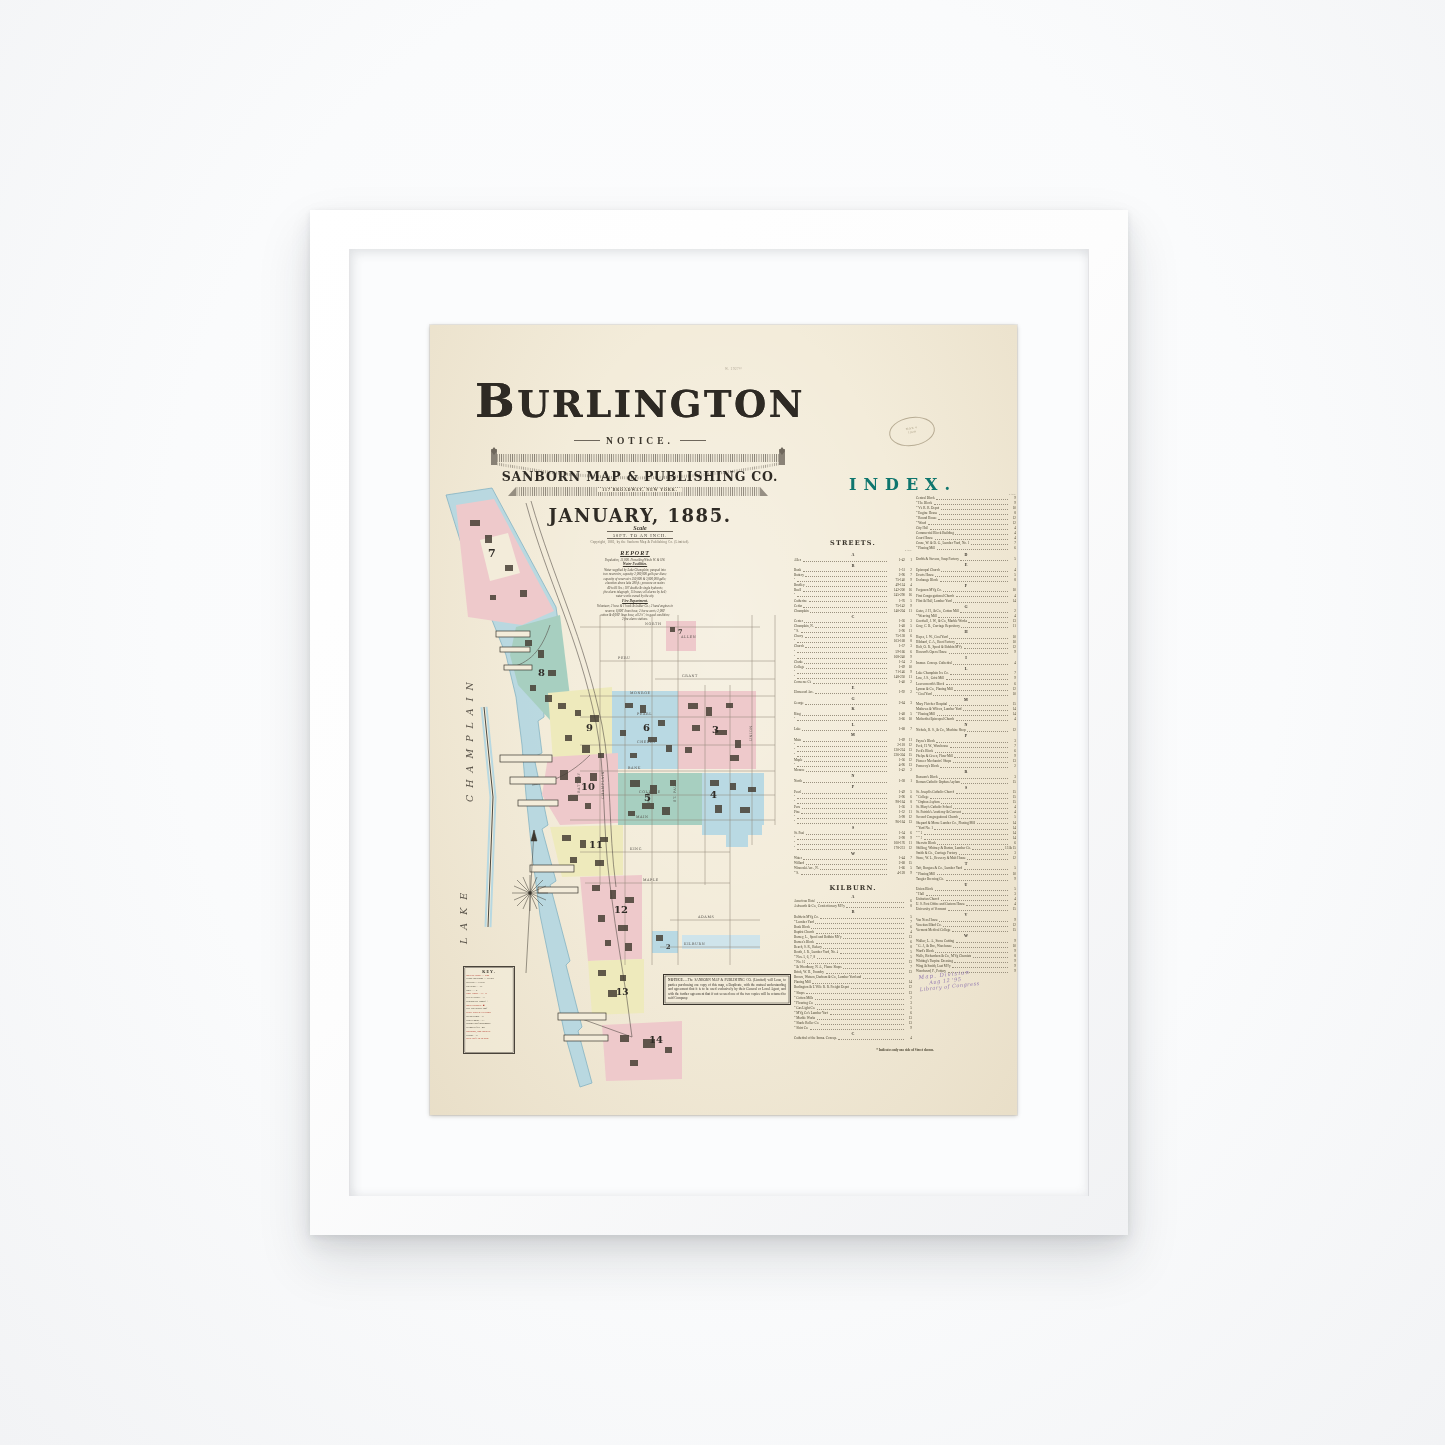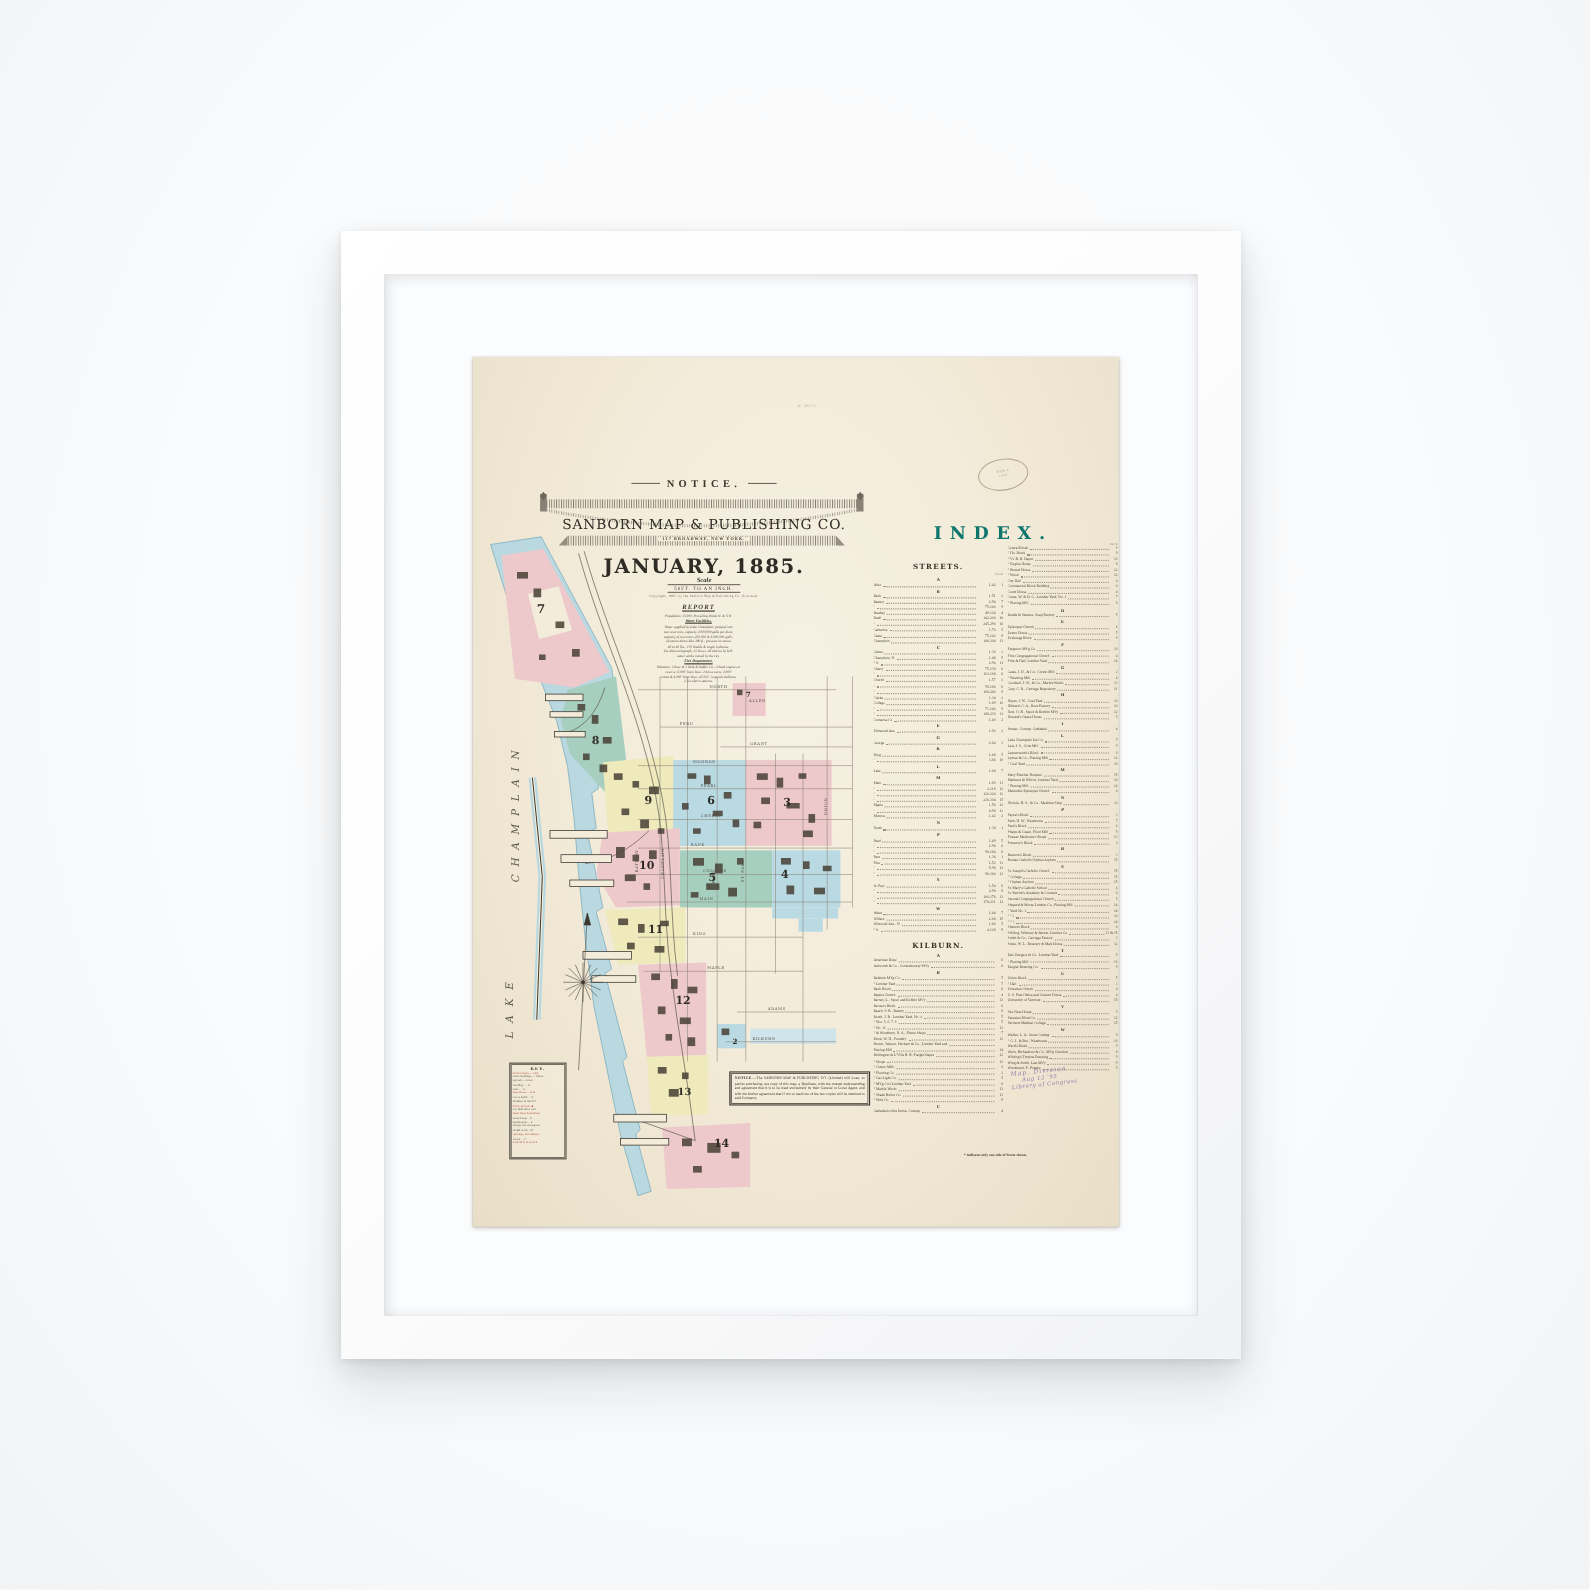--- a/index.html
+++ b/index.html
@@ -20,21 +20,21 @@
     background:radial-gradient(ellipse at 50% 38%, rgba(255,255,255,.25) 0%, rgba(255,255,255,0) 45%, rgba(170,140,90,.14) 100%);}
   
   .abs{position:absolute;}
   .t-sheetnote{left:295px;top:42px;font-size:3.2px;color:#8b8170;opacity:.7;letter-spacing:.5px;}
   .t-title{left:0;top:48px;width:420px;text-align:center;font-family:"DejaVu Serif",serif;font-weight:bold;
     font-size:37px;letter-spacing:2.5px;color:#2e2a24;text-shadow:0 0 .5px #2e2a24;}
   .t-title::first-letter{font-size:47px;}
   .t-sub{left:0;top:111px;width:420px;text-align:center;font-size:9.5px;letter-spacing:4px;font-weight:bold;color:#3a352c;}
   .t-sub .rule{display:inline-block;width:26px;height:1px;background:#6e675c;vertical-align:middle;margin:0 6px 2px;}
   .t-orn{left:58px;top:120px;}
-  .t-pub{left:0;top:144px;width:420px;text-align:center;font-family:"DejaVu Serif",serif;font-weight:normal;
+  .t-pub{left:0;top:144px;width:420px;text-align:center;font-family:"DejaVu Serif",serif;font-weight:bold;
     font-size:12.5px;letter-spacing:.8px;color:#2f2b25;z-index:3;}
   .t-addr{left:0;top:163px;width:420px;text-align:center;font-size:3.8px;letter-spacing:1px;color:#433d32;z-index:3;}
   .t-addr b{background:#f3ecda;padding:0 4px;}
   .t-date{left:0;top:180px;width:420px;text-align:center;font-family:"DejaVu Serif",serif;font-weight:bold;
     font-size:18px;letter-spacing:1.5px;color:#2f2b25;}
   .t-scalelbl{left:0;top:200px;width:420px;text-align:center;font-style:italic;font-weight:bold;font-size:6px;color:#3a352c;}
   .t-scaleval{left:0;top:207.5px;width:420px;text-align:center;font-size:4.4px;letter-spacing:1px;color:#3a352c;}
   .t-scaleval b{border-top:.5px solid #6e675c;border-bottom:.5px solid #6e675c;padding:.5px 6px;font-weight:normal;}
   .t-copy{left:0;top:215px;width:420px;text-align:center;font-size:3px;color:#6f6758;letter-spacing:.3px;}
   
@@ -48,21 +48,21 @@
     font-family:"DejaVu Serif",serif;color:#5b554b;}
   .lake1{left:28px;top:524px;height:95px;font-size:9.5px;letter-spacing:8px;}
   .lake2{left:34px;top:312px;height:165px;font-size:9.5px;letter-spacing:7px;}
   
   .idx-head{left:362px;top:150px;width:222px;text-align:center;font-family:"DejaVu Serif",serif;font-weight:bold;
     font-size:16px;letter-spacing:7px;color:#0f766e;}
   .idx-col{position:absolute;overflow:hidden;}
   .idx-col-l{left:364px;top:186px;width:118px;height:540px;}
   .idx-col-r{left:486px;top:168px;width:100px;height:548px;}
   .idx-subhead{text-align:center;font-family:"DejaVu Serif",serif;font-weight:bold;font-size:6.5px;
-    letter-spacing:1.2px;color:#38332a;margin-bottom:2px;}
+    letter-spacing:1.2px;color:#38332a;margin-bottom:2px;margin-top:28px;}
   .idx-subhead.sp{margin-top:7px;}
   .idx-pagelbl{text-align:right;font-size:2.4px;color:#7a7263;letter-spacing:.3px;}
   .idx-letter{text-align:center;font-weight:bold;font-size:4px;line-height:5.6px;color:#38332a;}
   .idx-row{display:flex;align-items:flex-end;font-size:3.35px;line-height:5.05px;color:#48422f;}
   .idx-name{white-space:nowrap;overflow:hidden;max-width:72px;}
   .idx-leader{flex:1;border-bottom:.6px dotted #9a917f;margin:0 1.5px 1.1px;}
   .idx-range{min-width:17px;text-align:right;white-space:nowrap;}
   .idx-page{min-width:7px;text-align:right;white-space:nowrap;}
   .idx-foot{left:364px;top:723px;width:222px;text-align:center;font-size:3.3px;font-weight:bold;color:#48422f;}
   
@@ -87,20 +87,21 @@
 </head>
 <body>
 
 <div class="stage">
   <div class="frame"></div>
   <div class="mat"></div>
 
   <div class="paper">
 
     <div class="abs t-sheetnote">W. 2927½</div>
+    <div class="abs t-title">BURLINGTON</div>
     <div class="abs t-sub"><span class="rule"></span><span>NOTICE.</span><span class="rule"></span></div>
 
     <svg class="abs t-orn" width="300" height="60" viewBox="0 0 300 60">
       <defs>
         <pattern id="hv" width="2.2" height="8" patternUnits="userSpaceOnUse">
           <rect width="0.8" height="8" fill="#6e675c"></rect>
         </pattern>
       </defs>
       <rect x="8" y="9" width="284" height="8" fill="url(#hv)" opacity="0.85"></rect>
       <path d="M8,17 Q150,46 292,17 L292,20 Q150,49 8,20 Z" fill="url(#hv)" opacity="0.6"></path>

